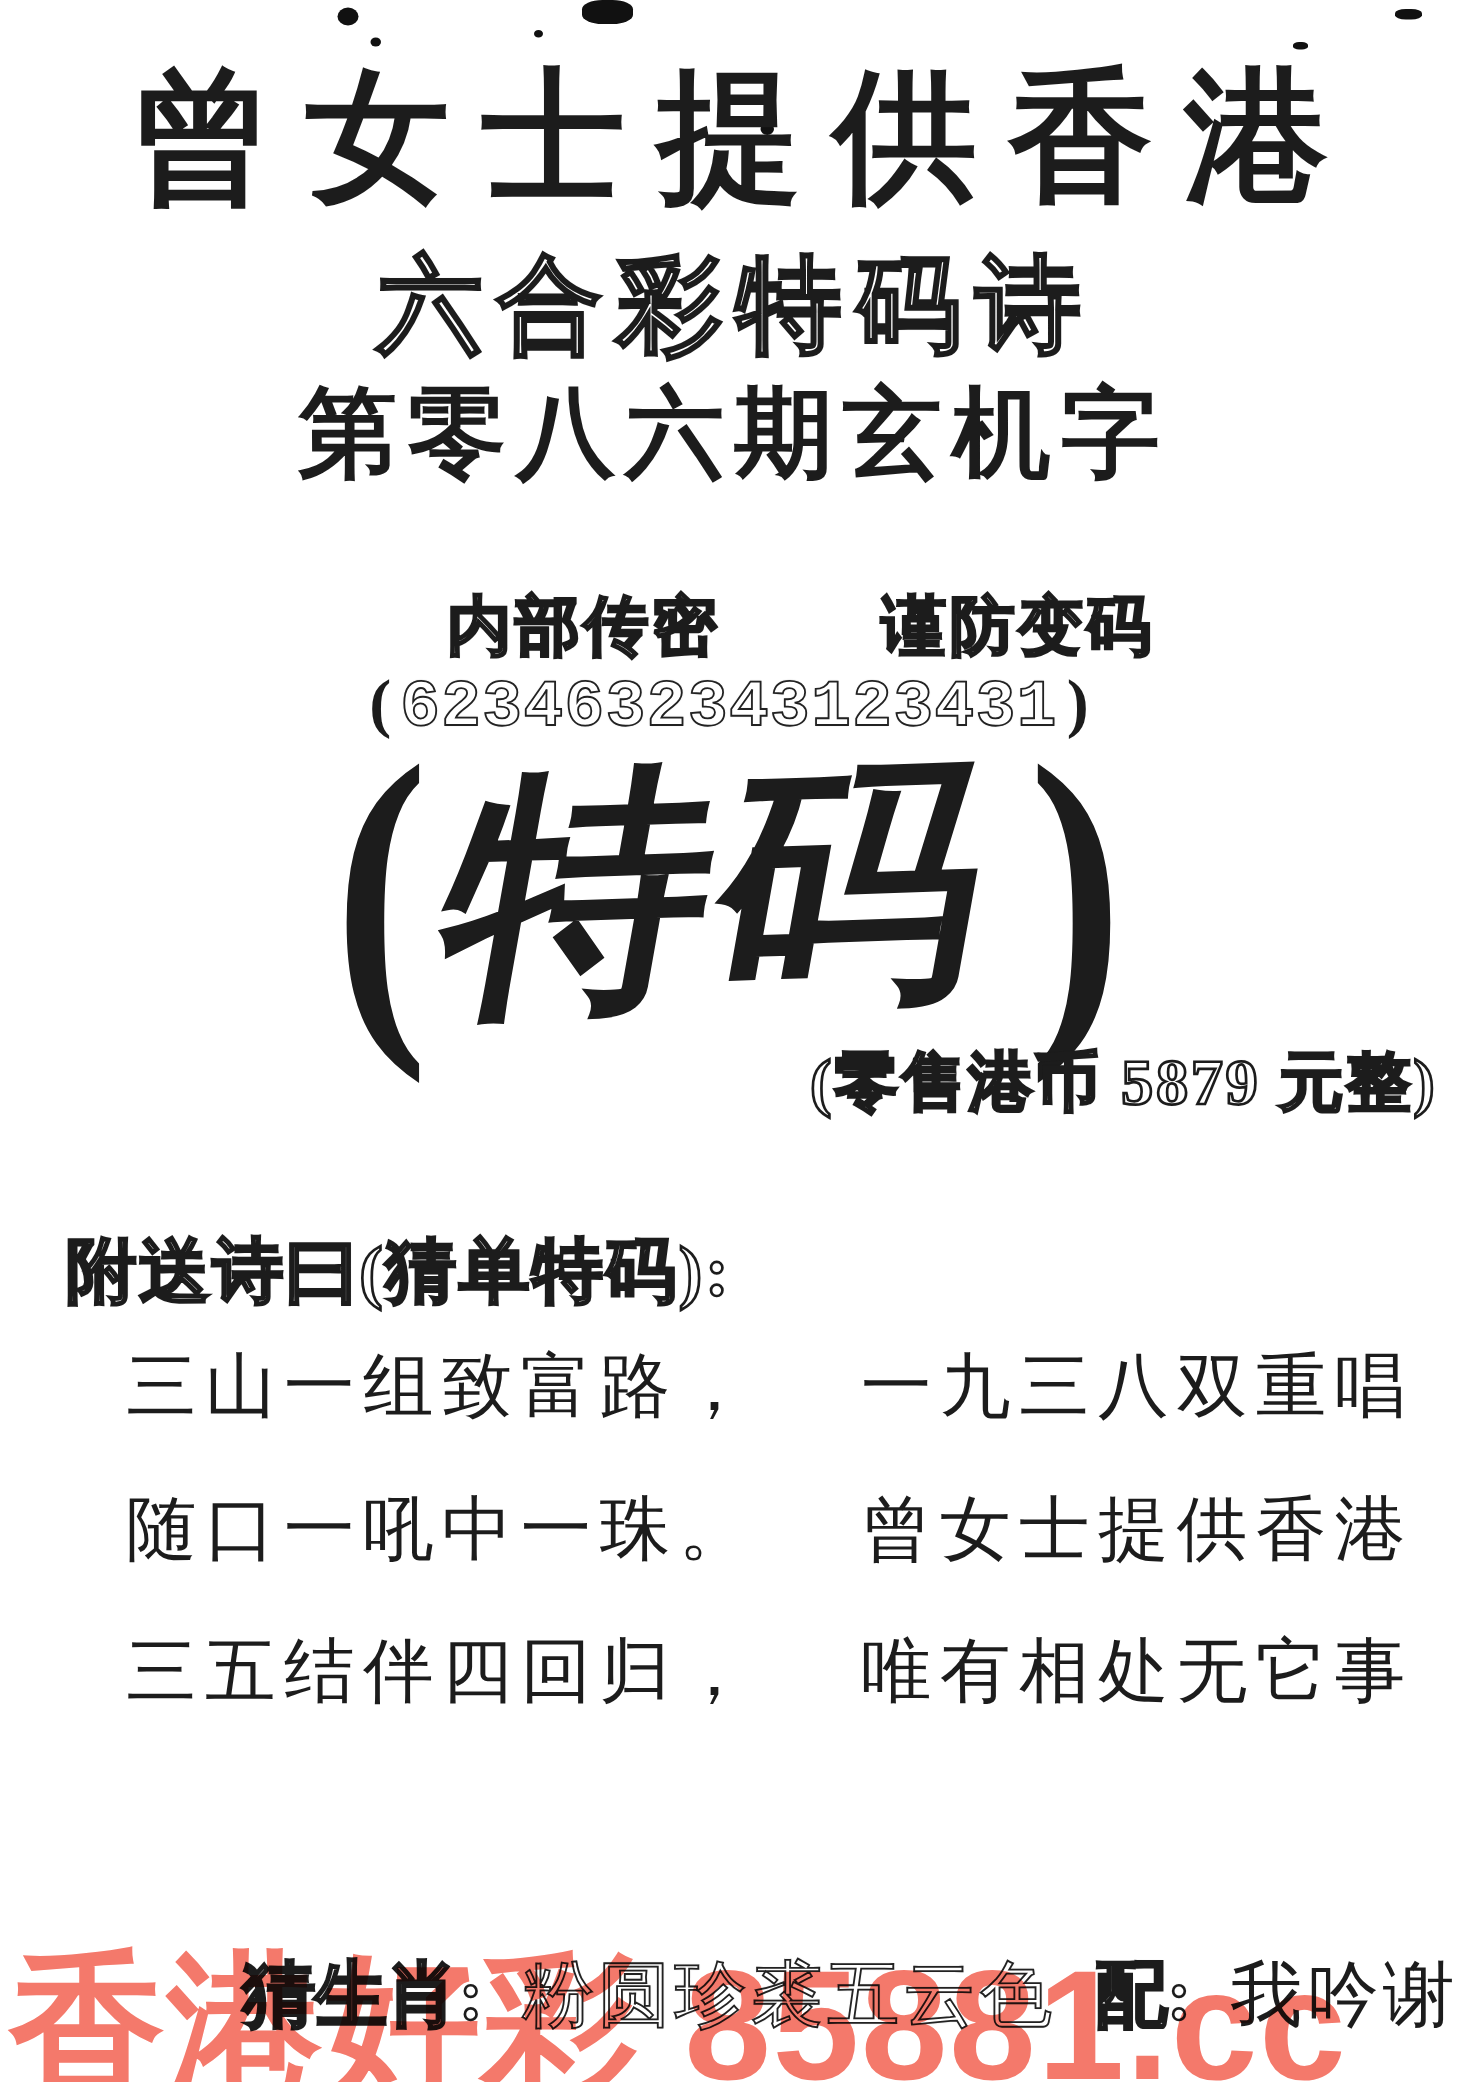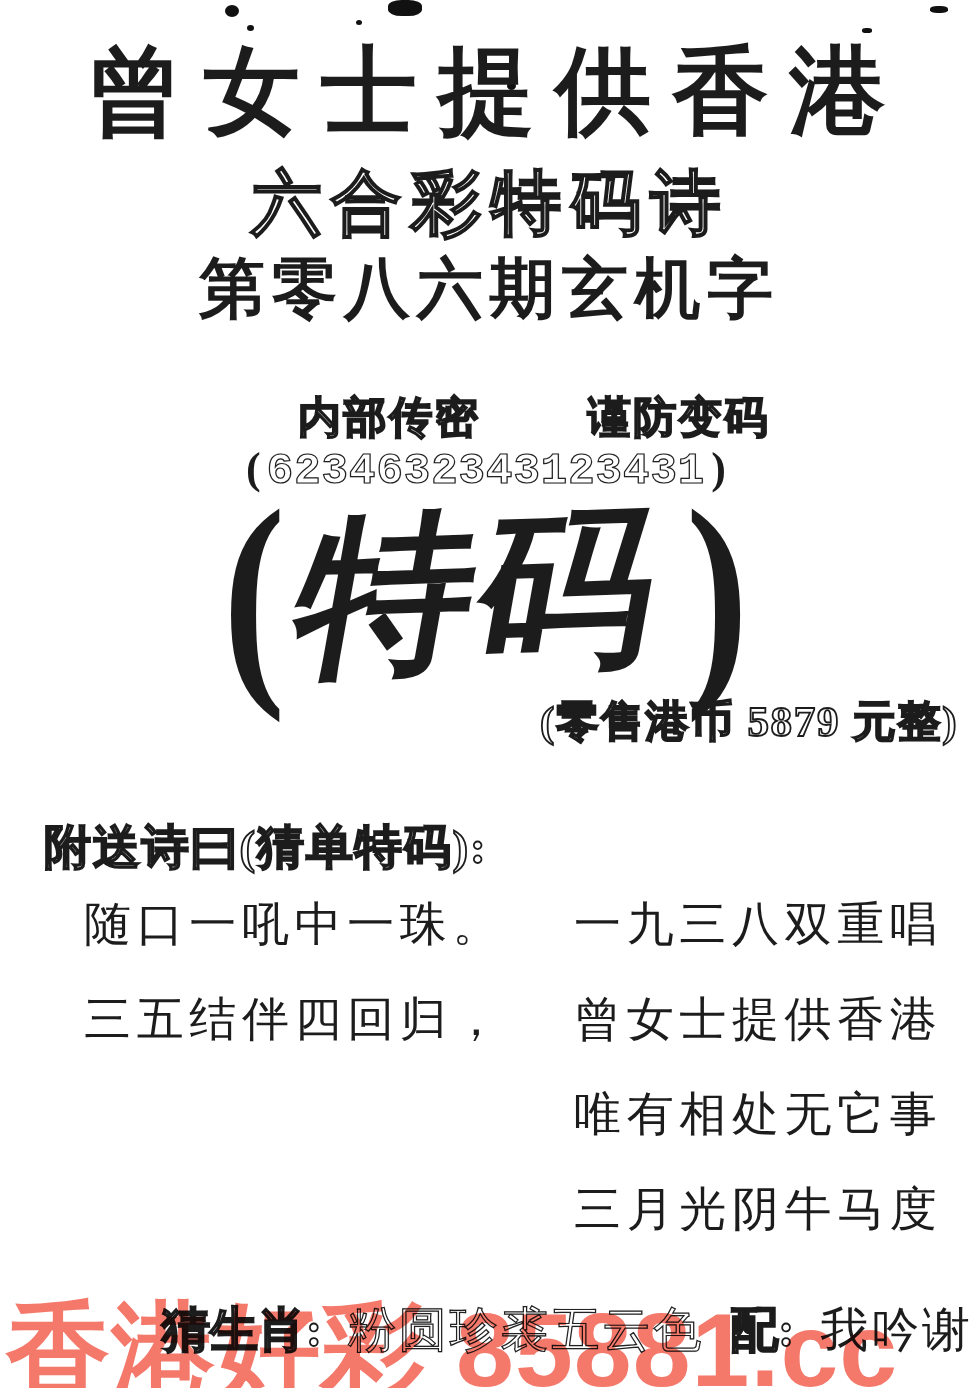--- a/index.html
+++ b/index.html
@@ -165,29 +165,29 @@
   <span class="big-paren open ink">(</span>
   <span class="big-label ink">特码</span>
   <span class="big-paren close ink">)</span>
 </div>
 
 <div class="abs price outlined">(零售港币 5879 元整)</div>
 
 <div class="abs poem-intro outlined">附送诗曰(猜单特码):</div>
 
 <div class="abs poem-col left-col">
+  <div class="poem-line ink">三山一组致富路，</div>
   <div class="poem-line ink">随口一吼中一珠。</div>
   <div class="poem-line ink">三五结伴四回归，</div>
 </div>
 
 <div class="abs poem-col right-col">
   <div class="poem-line ink">一九三八双重唱</div>
   <div class="poem-line ink">曾女士提供香港</div>
   <div class="poem-line ink">唯有相处无它事</div>
-  <div class="poem-line ink">三月光阴牛马度</div>
 </div>
 
 <div class="abs footer-row">
   <span class="seg label outlined">猜生肖:</span>
   <span class="seg value-hollow outlined-thin">粉圆珍裘五云色</span>
   <span class="seg label outlined">配:</span>
   <span class="seg value-solid ink">我吟谢贤诗上语</span>
 </div>
 
 <div class="abs watermark">香港好彩 85881.cc</div>

